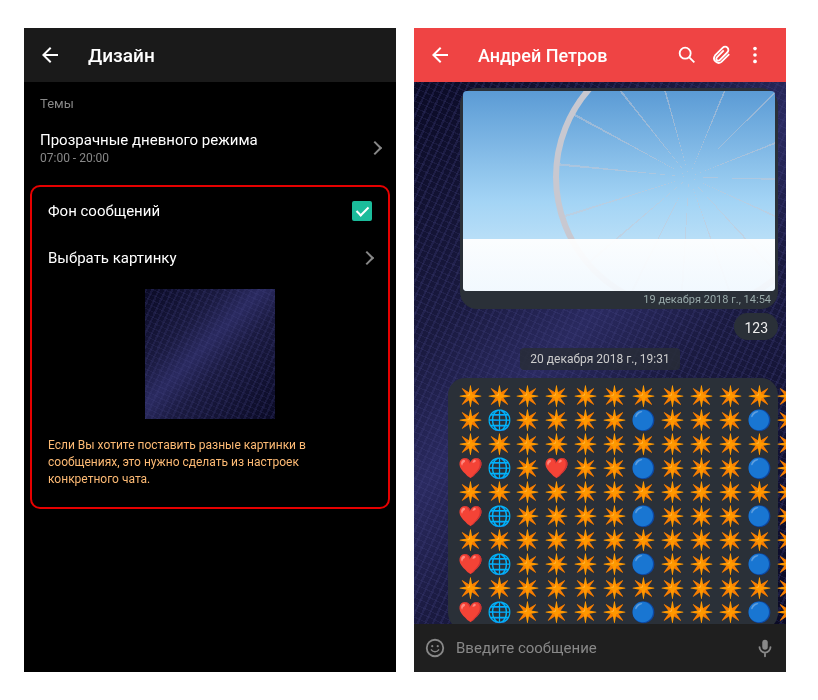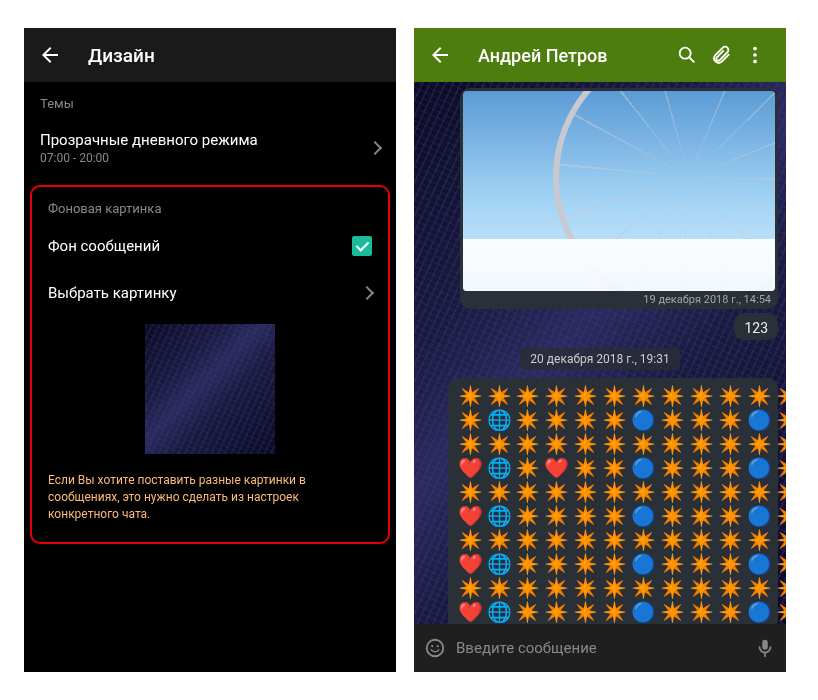--- a/index.html
+++ b/index.html
@@ -29,32 +29,32 @@
   .preview-img { width: 130px; height: 130px; margin: 8px auto; display:block;
     background: linear-gradient(135deg, #0a0a25 0%, #1a1a40 30%, #2a2a60 45%, #1a1a40 60%, #0a0a25 100%); 
     background-blend-mode: multiply; position:relative; }
   .preview-img::before { content:''; position:absolute; inset:0;
     background: repeating-linear-gradient(115deg, rgba(60,60,120,0.25) 0 2px, transparent 2px 6px),
                 repeating-linear-gradient(25deg, rgba(90,90,160,0.12) 0 1px, transparent 1px 5px); }
 
   .hint { font-size: 12px; color: #fdba74; padding: 10px 16px; line-height: 1.4; }
 
   
-  .appbar.chat { background: #4d7c0f; }
+  .appbar.chat { background: #ef4444; }
   .appbar .contact { font-size: 18px; font-weight: 500; flex: 1; }
   .appbar .icon-btn { width: 34px; height: 34px; display:flex; align-items:center; justify-content:center; cursor:pointer; }
 
   .chat-body { position: absolute; top:54px; bottom:48px; left:0; right:0; overflow:hidden;
     background: linear-gradient(135deg, #0a0a25 0%, #1a1a40 30%, #2a2a60 45%, #1a1a40 60%, #0a0a25 100%); }
   .chat-body::before { content:''; position:absolute; inset:0;
     background: repeating-linear-gradient(115deg, rgba(60,60,120,0.3) 0 2px, transparent 2px 7px),
                 repeating-linear-gradient(25deg, rgba(90,90,160,0.15) 0 1px, transparent 1px 6px); }
   .chat-inner { position:relative; height:100%; padding: 6px 8px; display:flex; flex-direction:column; gap:4px; }
 
-  .bubble { background: #2a3038; border-radius: 10px; padding: 4px; max-width: 320px; align-self:flex-end; position:relative; }
+  .bubble { background: #2a3038; border-radius: 17px; padding: 4px; max-width: 320px; align-self:flex-end; position:relative; }
   .bubble.img { padding: 3px; }
   .ferris { width: 312px; height: 200px; border-radius: 4px;
     background: linear-gradient(to bottom, #5b9bd5 0%, #a3d4f5 55%, #d4ecfa 100%); position:relative; overflow:hidden; }
   .ferris::before { content:''; position:absolute; width:260px; height:260px; border:6px solid #c8c8d0; border-radius:50%; left:90px; top:-50px;
     background: repeating-conic-gradient(from 0deg, transparent 0deg 22deg, rgba(200,200,210,0.5) 22deg 23deg); }
   .ferris::after { content:''; position:absolute; left:0; right:0; bottom:0; height:52px;
     background: linear-gradient(to bottom, rgba(255,255,255,0.95), rgba(245,250,255,0.9)); }
 
   .timestamp { font-size: 11px; color: #9aa; text-align:right; padding: 2px 8px; }
   .bubble .timestamp { padding: 2px 4px 0; }
@@ -92,21 +92,20 @@
 
     <div class="list-item">
       <div class="text">
         <div class="label">Прозрачные дневного режима</div>
         <div class="sub">07:00 - 20:00</div>
       </div>
       <div class="chev"></div>
     </div>
 
     <div class="highlight-box">
-      <div class="section-label">Фоновая картинка</div>
 
       <div class="list-item">
         <div class="text">
             <div class="label">Фон сообщений</div>
           </div>
         <div class="checkbox checked"></div>
       </div>
 
       <div class="list-item">
         <div class="text">

